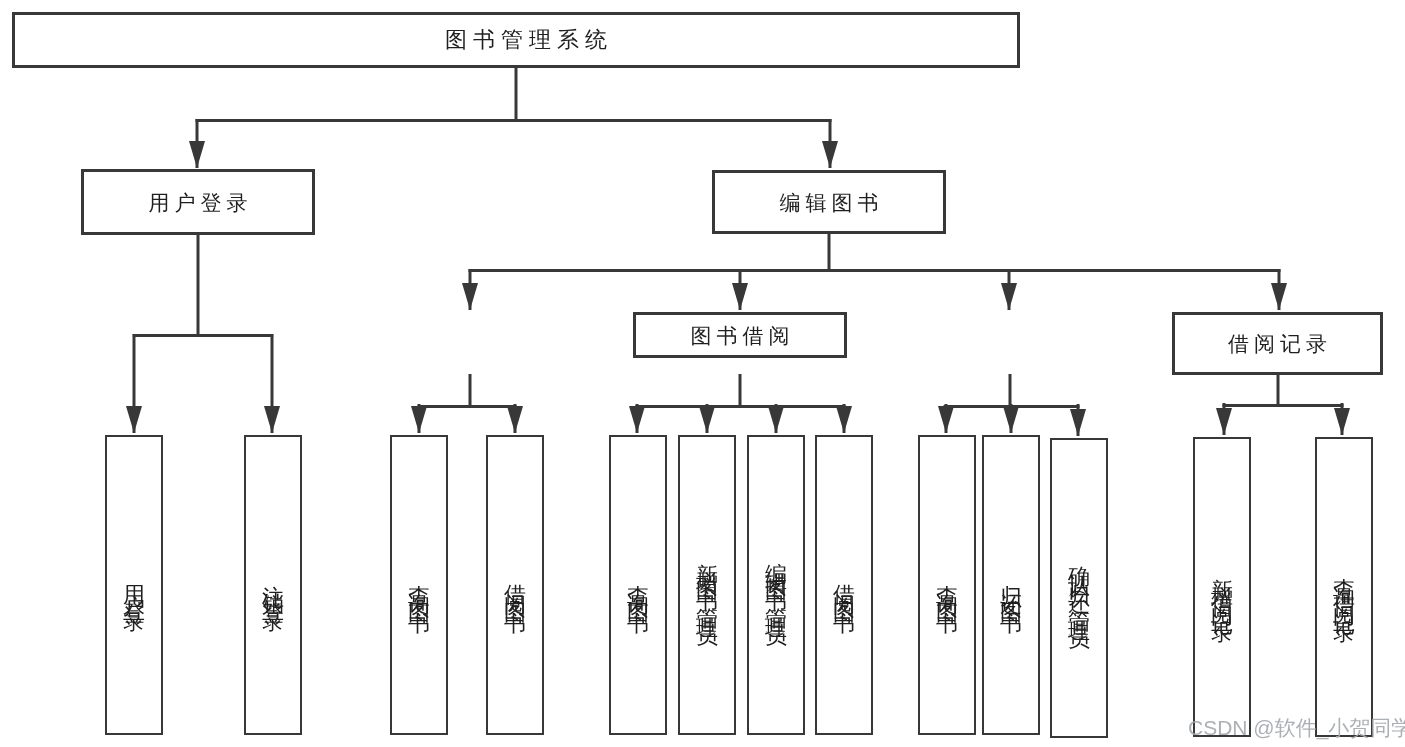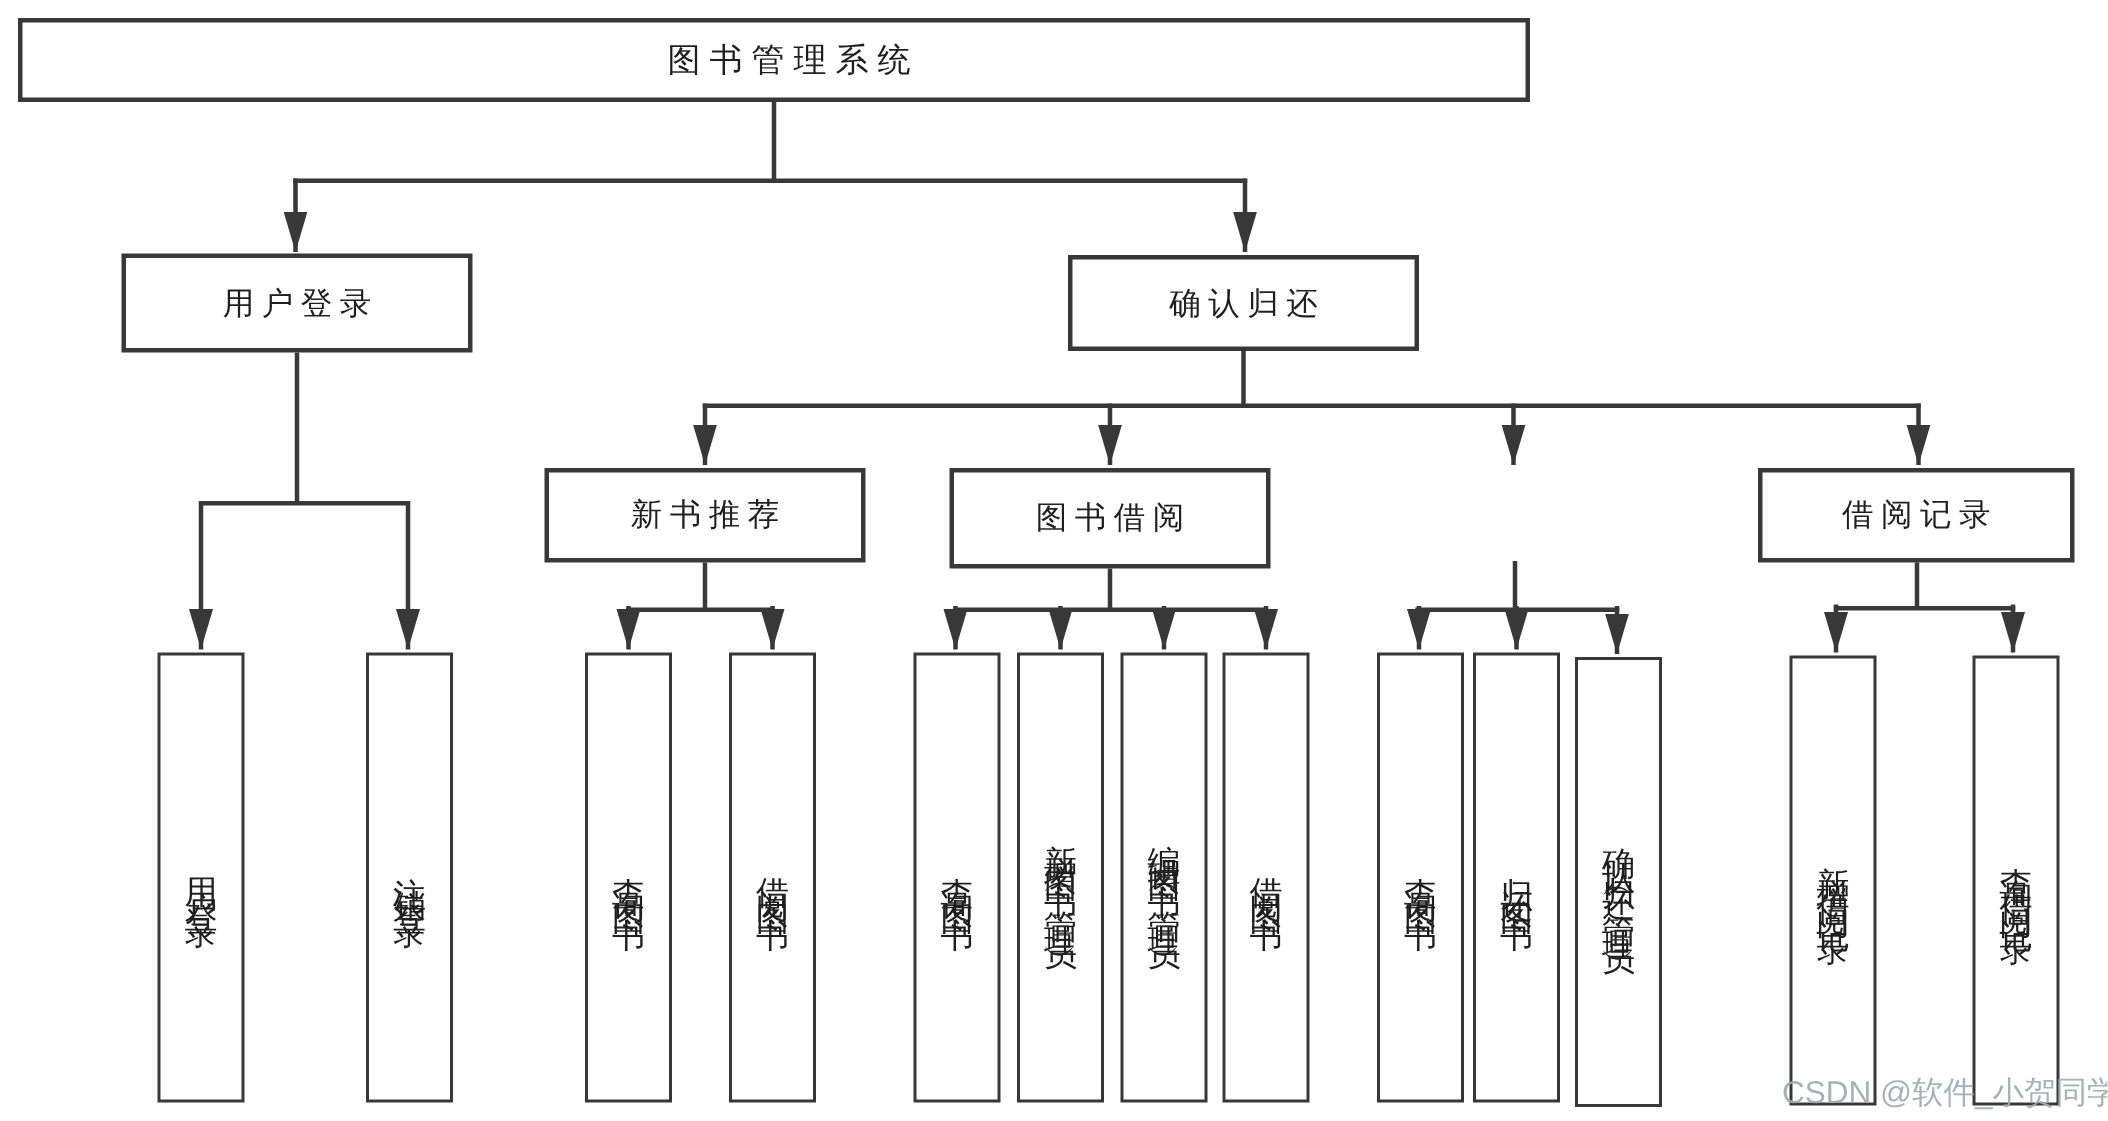--- a/index.html
+++ b/index.html
@@ -115,27 +115,24 @@
   </svg>
 
   <div class="box h root" style="left:12px;top:12px;width:1008px;height:56px">
     <span>图书管理系统</span>
   </div>
 
   <div class="box h" style="left:81px;top:169px;width:234px;height:66px">
     <span>用户登录</span>
   </div>
   <div class="box h" style="left:712px;top:170px;width:234px;height:64px">
-    <span>确认归还</span>
+    <span>编辑图书</span>
   </div>
 
-  <div class="box h" style="left:363px;top:312px;width:214px;height:63px">
-    <span>新书推荐</span>
-  </div>
-  <div class="box h" style="left:633px;top:312px;width:214px;height:67px">
+  <div class="box h" style="left:633px;top:312px;width:214px;height:46px">
     <span>图书借阅</span>
   </div>
   <div class="box h" style="left:1172px;top:312px;width:211px;height:63px">
     <span>借阅记录</span>
   </div>
 
   <div class="box v" style="left:105px;top:435px">
     <span>用户登录</span>
   </div>
   <div class="box v" style="left:244px;top:435px">

